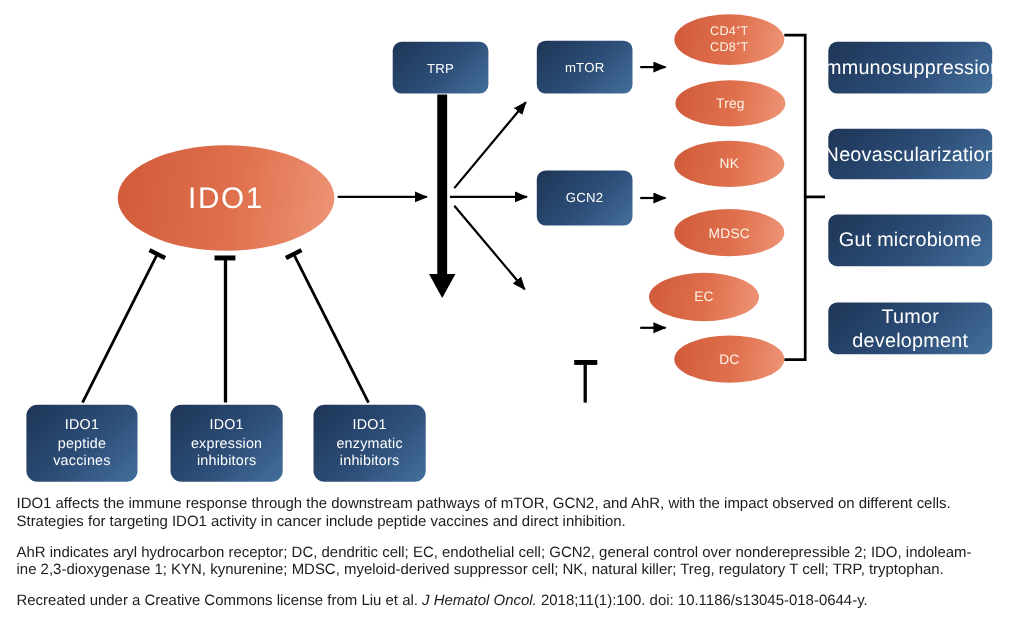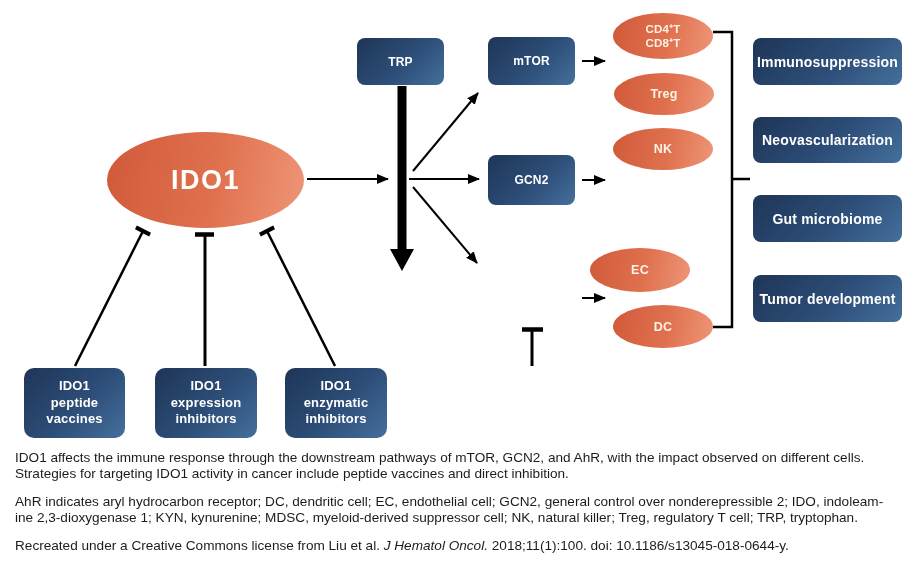--- a/index.html
+++ b/index.html
@@ -7,26 +7,26 @@
     position:relative;
     width:920px;height:584px;
     background:#ffffff;
     font-family:"Liberation Sans",sans-serif;
     overflow:hidden;
   }
   svg.connectors{position:absolute;left:0;top:0;z-index:1;}
   .node{
     position:absolute;z-index:2;
     display:flex;align-items:center;justify-content:center;
-    text-align:center;color:#ffffff;font-weight:bold;
+    text-align:center;color:#ffffff;font-weight:normal;
     white-space:pre-line;
   }
   .navy{
     background:linear-gradient(135deg,#1e3557 0%,#2d4e78 55%,#44709c 100%);
-    border-radius:8px;font-size:14px;letter-spacing:.2px;
+    border-radius:8px;font-size:18px;letter-spacing:.2px;
   }
   .navy.small{font-size:12px;}
   .navy.multi{border-radius:10px;line-height:1.3;font-size:13px;}
   .ellipse{
     background:linear-gradient(100deg,#d05a3a 0%,#e0714e 55%,#ee9678 100%);
     border-radius:50%;color:#fcf3e6;font-size:12.5px;letter-spacing:.2px;
   }
   .ido1{
     font-size:27px;letter-spacing:1.5px;color:#ffffff;
   }
@@ -93,20 +93,21 @@
 
   <div class="node navy small" style="left:357px;top:38px;width:87px;height:47px;">TRP</div>
 
   <div class="node navy small" style="left:488px;top:37px;width:87px;height:48px;">mTOR</div>
   <div class="node navy small" style="left:488px;top:155px;width:87px;height:50px;">GCN2</div>
 
   <div class="node ellipse cells-two-line" style="left:613px;top:13px;width:100px;height:46px;">CD4⁺T
 CD8⁺T</div>
   <div class="node ellipse" style="left:614px;top:73px;width:100px;height:42px;">Treg</div>
   <div class="node ellipse" style="left:613px;top:128px;width:100px;height:42px;">NK</div>
+  <div class="node ellipse" style="left:613px;top:190px;width:100px;height:43px;">MDSC</div>
   <div class="node ellipse" style="left:590px;top:248px;width:100px;height:44px;">EC</div>
   <div class="node ellipse" style="left:613px;top:305px;width:100px;height:43px;">DC</div>
 
   <div class="node navy" style="left:753px;top:38px;width:149px;height:47px;">Immunosuppression</div>
   <div class="node navy" style="left:753px;top:117px;width:149px;height:46px;">Neovascularization</div>
   <div class="node navy" style="left:753px;top:195px;width:149px;height:47px;">Gut microbiome</div>
   <div class="node navy" style="left:753px;top:275px;width:149px;height:47px;">Tumor development</div>
 
   <div class="node navy multi" style="left:24px;top:368px;width:101px;height:70px;">IDO1
 peptide

